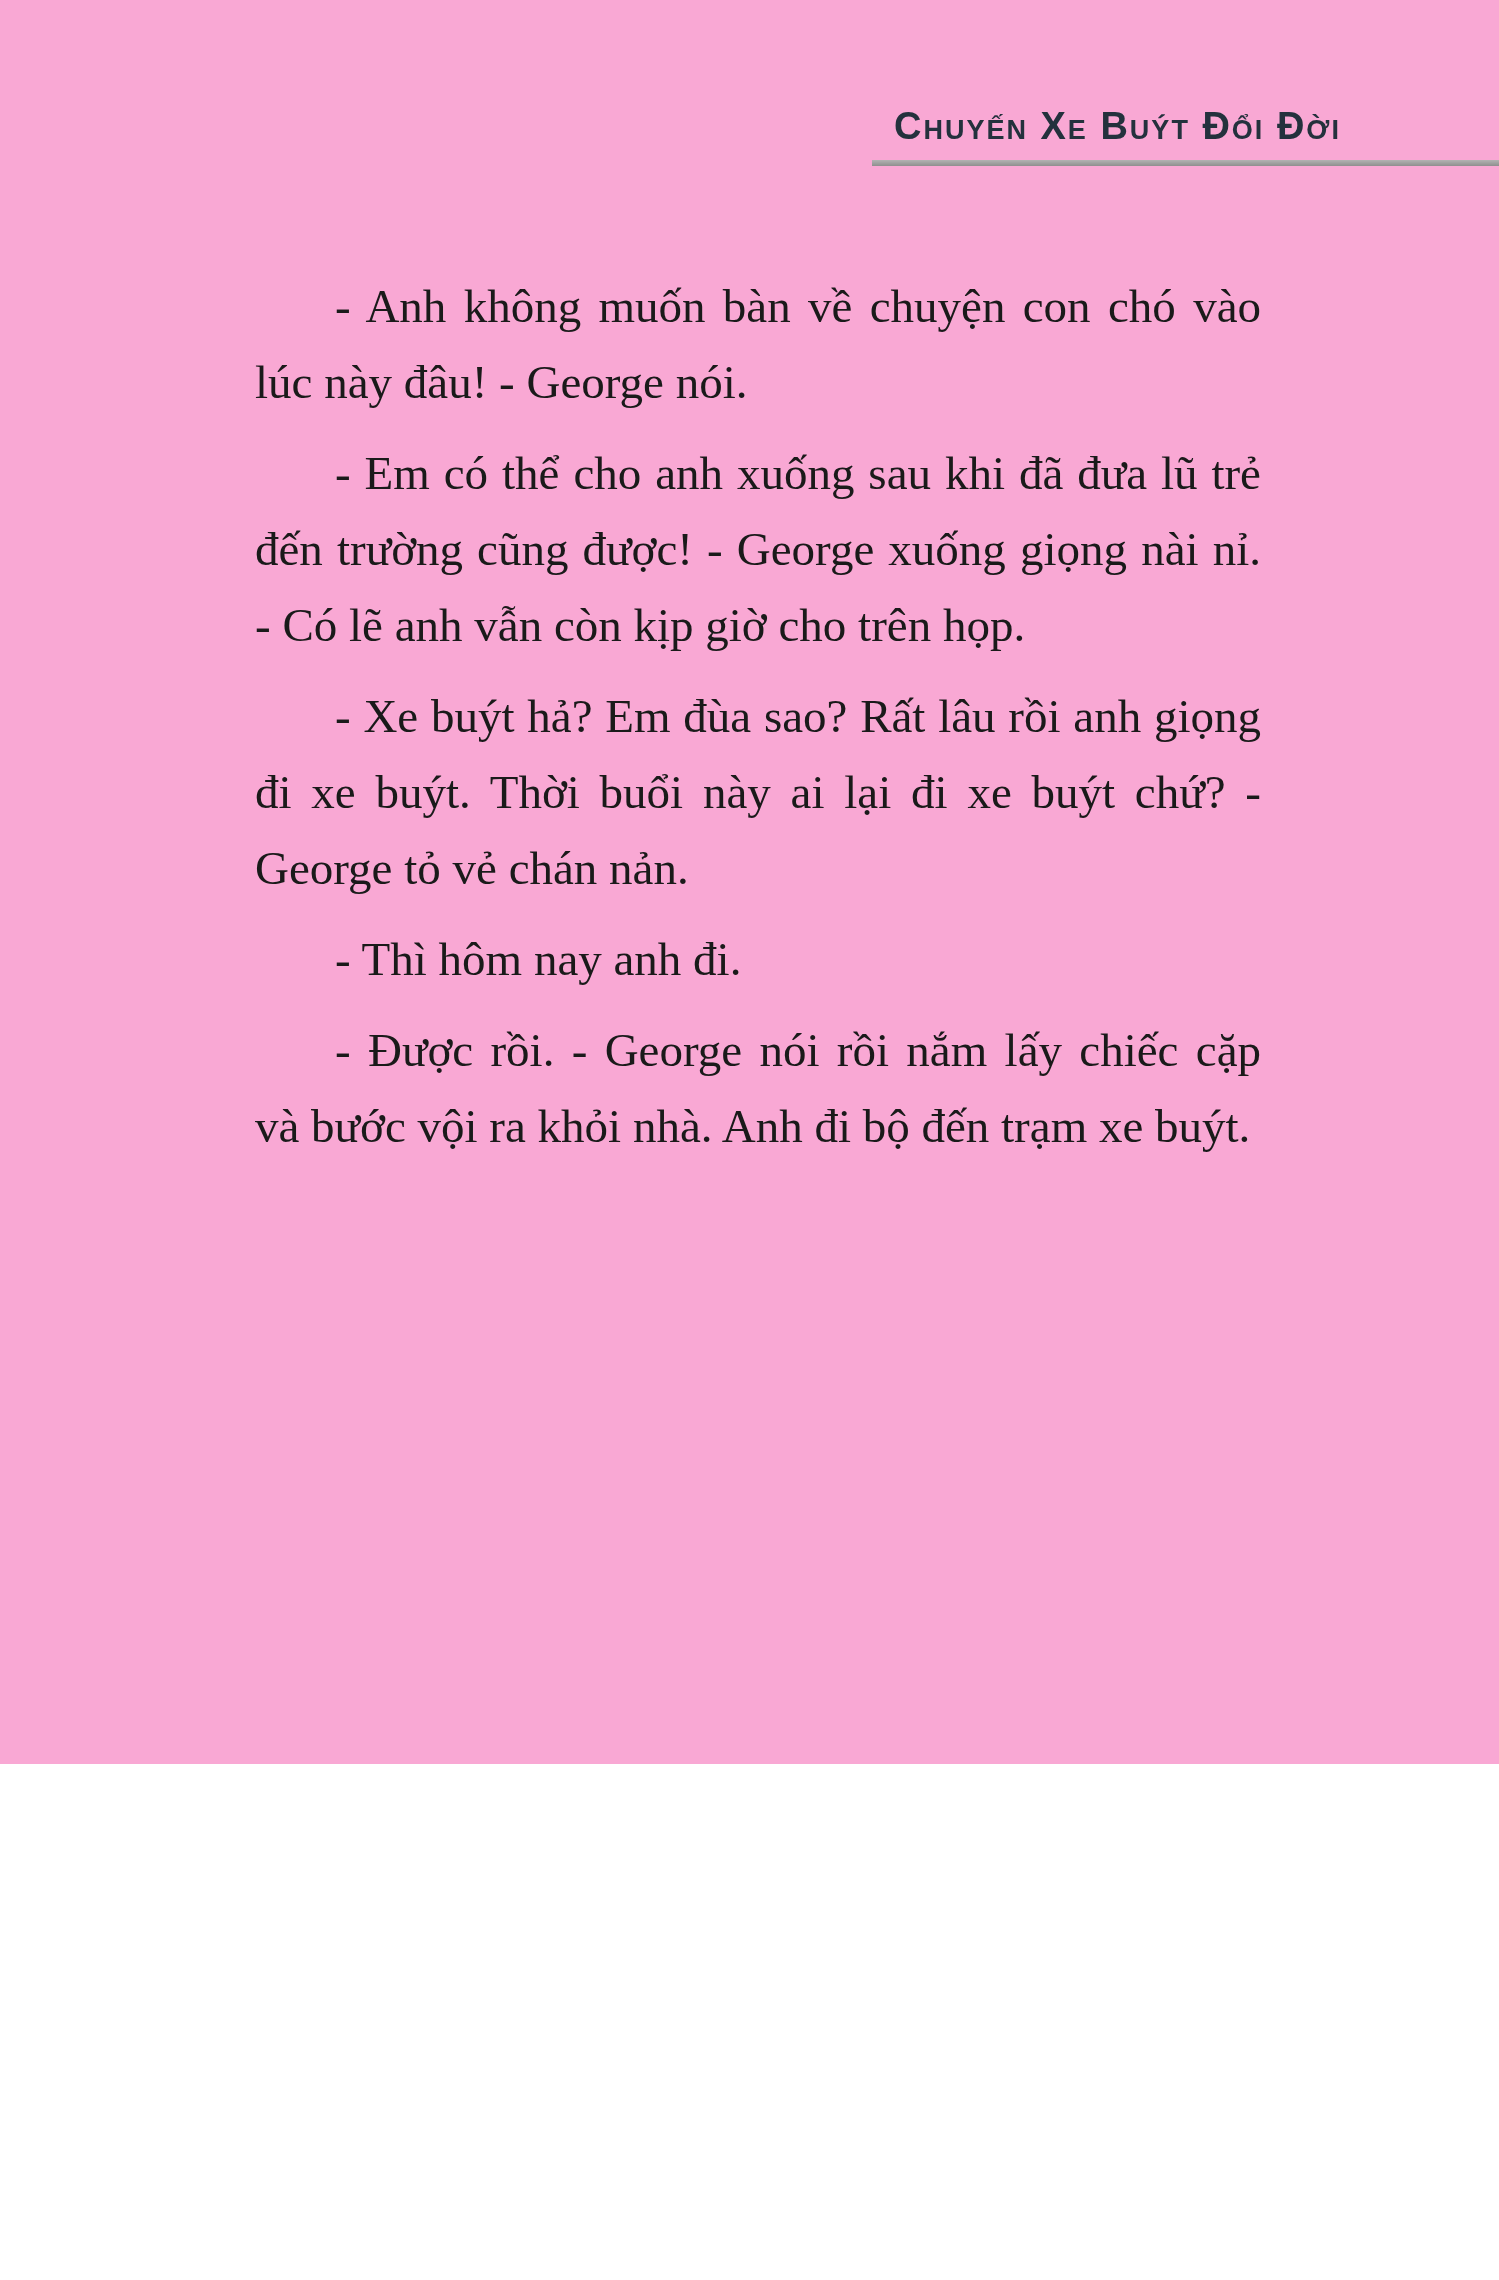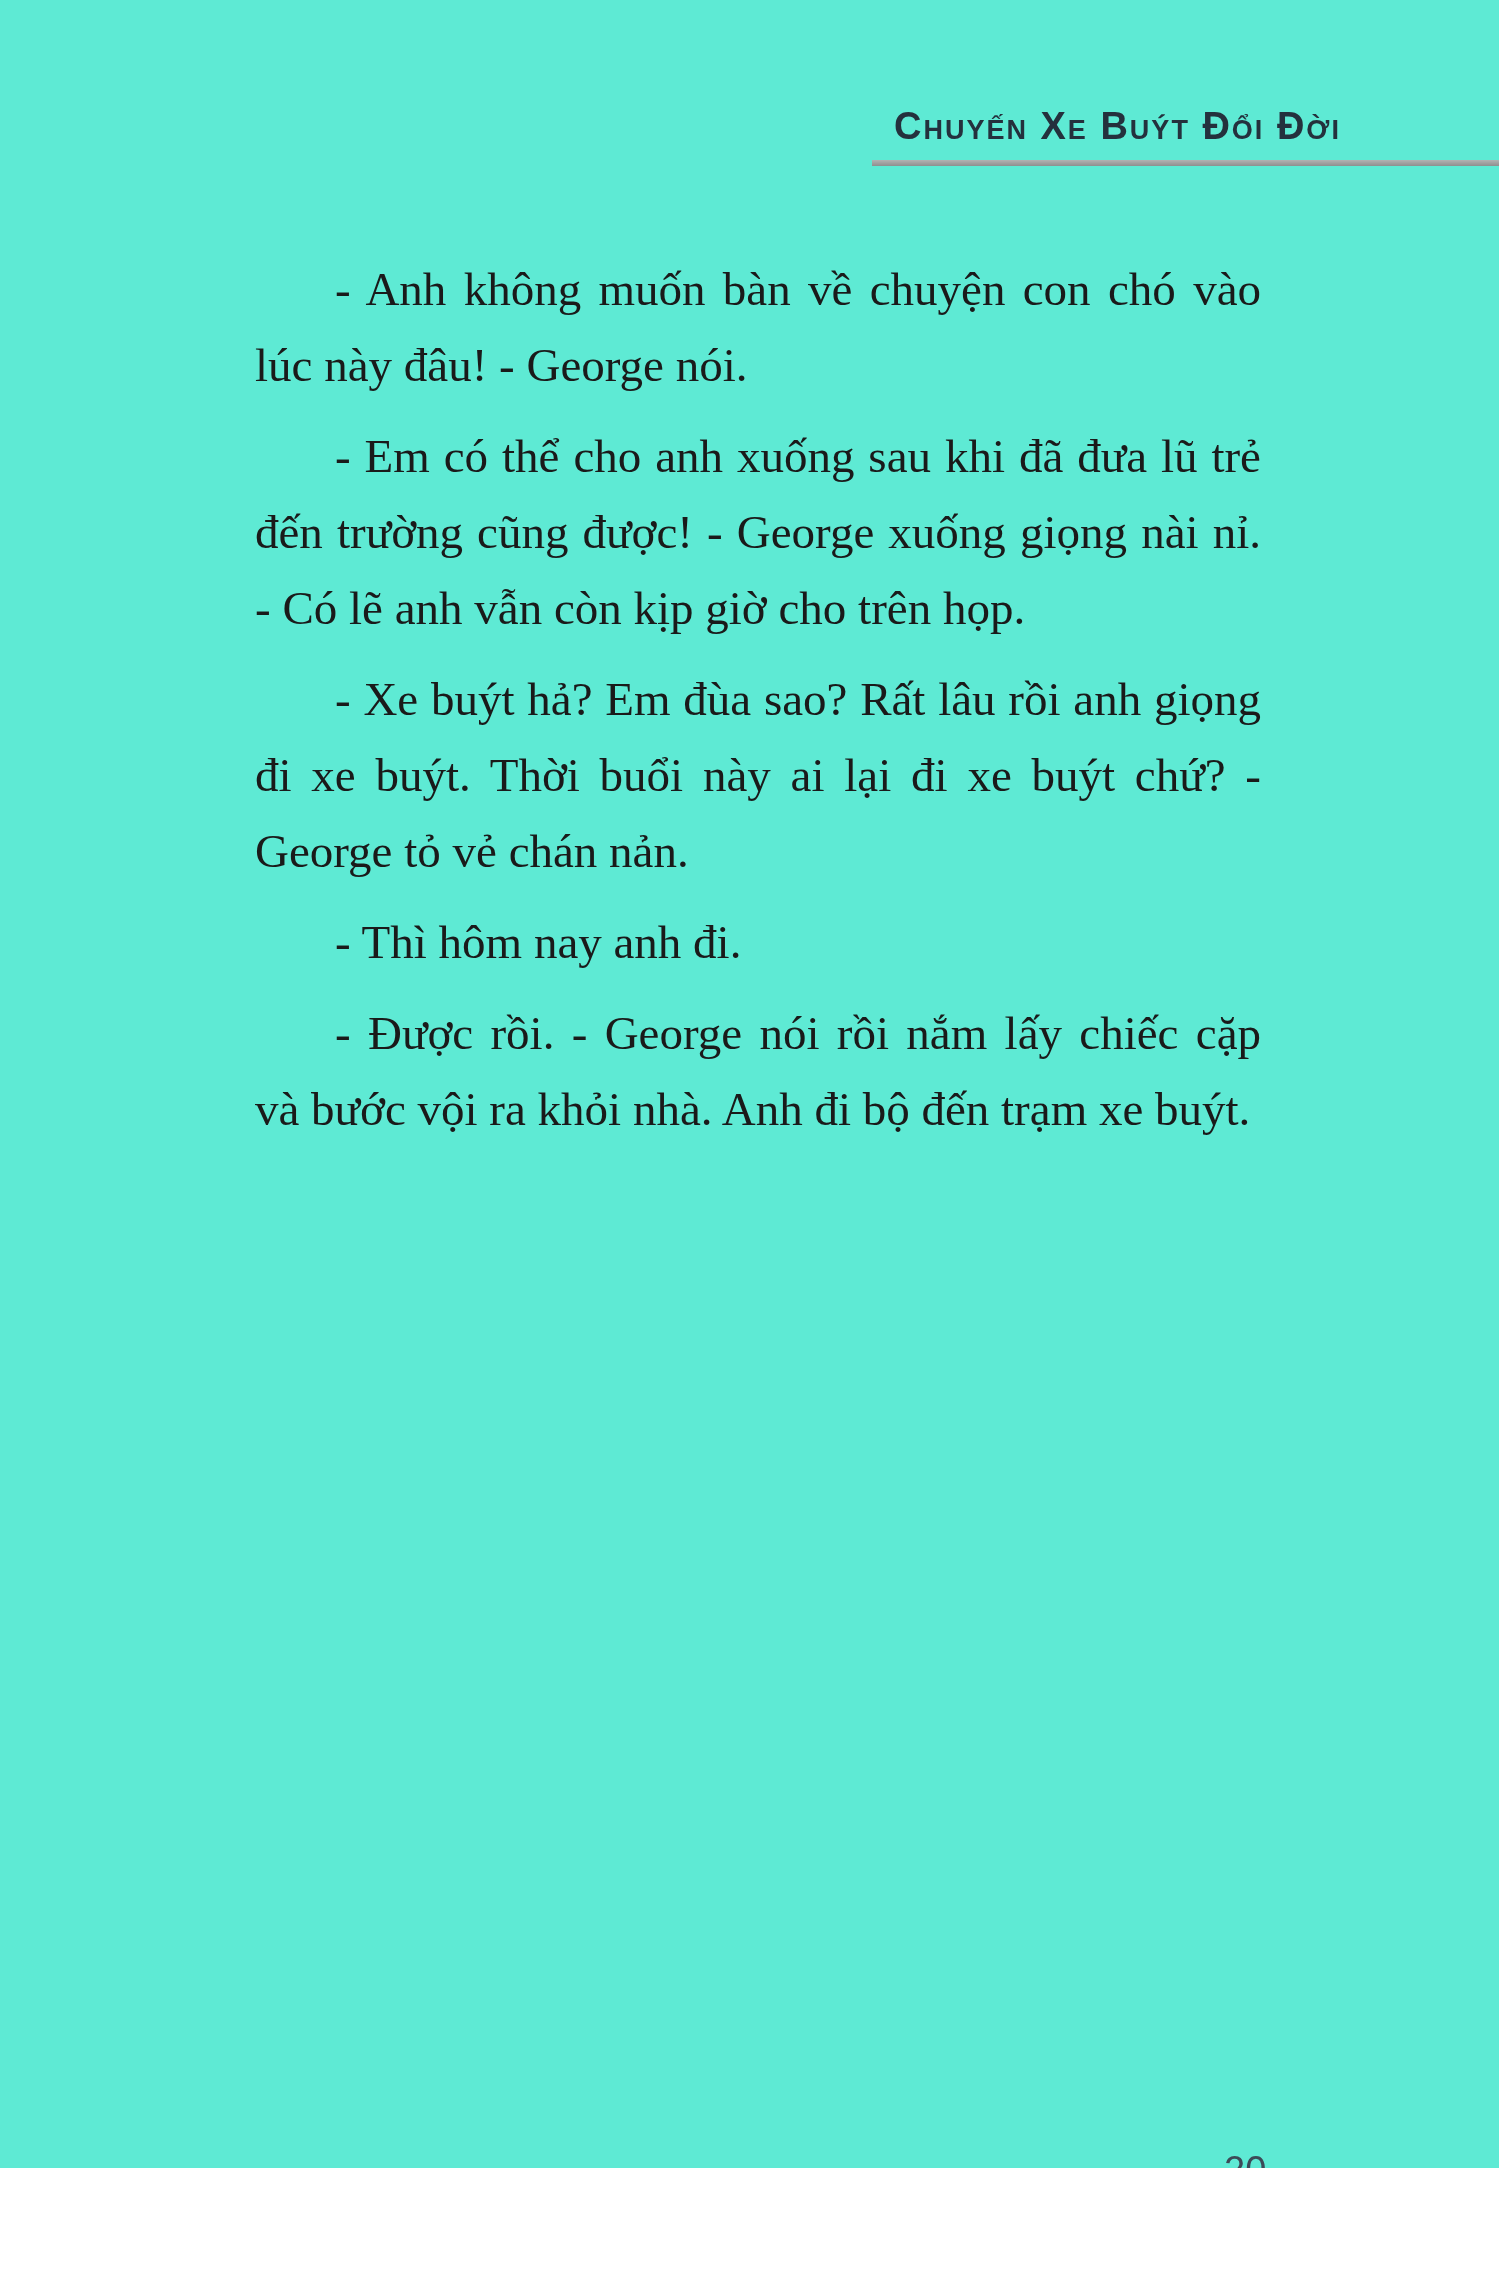--- a/index.html
+++ b/index.html
@@ -3,22 +3,22 @@
 <meta charset="utf-8">
 <style>
   html, body {
     margin: 0;
     padding: 0;
     background: #ffffff;
   }
   .page {
     position: relative;
     width: 1499px;
-    height: 2168px;
-    background: #5eead4;
+    height: 1764px;
+    background: #f9a8d4;
     overflow: hidden;
     font-family: "Liberation Serif", serif;
   }
 
   
   .running-header {
     position: absolute;
     left: 872px;
     top: 100px;
     right: 0;
@@ -40,21 +40,21 @@
     margin-top: 8px;
     height: 6px;
     background: linear-gradient(#b3b3b3, #8f8f8f);
     width: 100%;
   }
 
   
   .body-text {
     position: absolute;
     left: 255px;
-    top: 251px;
+    top: 268px;
     width: 1006px;
     color: #1a1a1a;
     font-size: 47px;
     line-height: 76px;
     text-align: justify;
   }
   .body-text p {
     margin: 0 0 15px 0;
     text-indent: 80px;
   }

